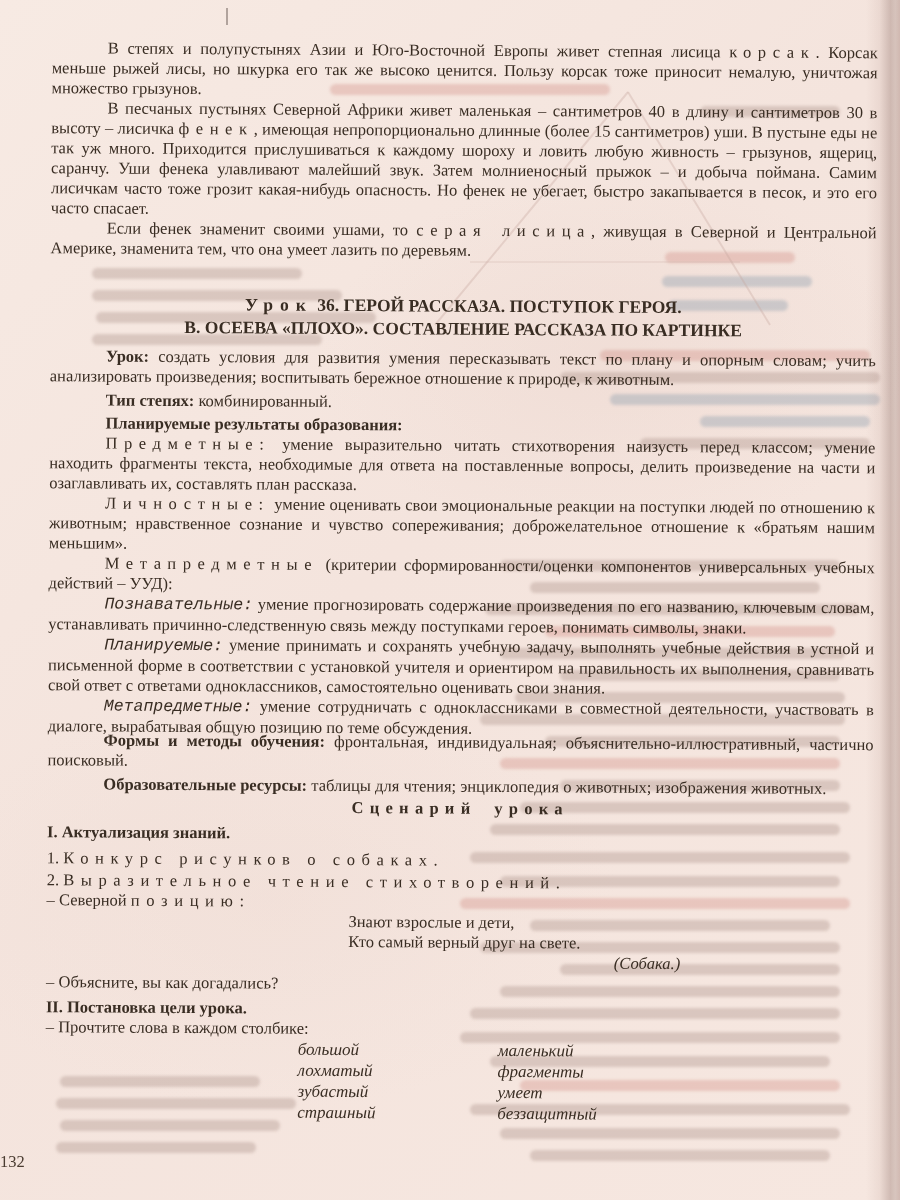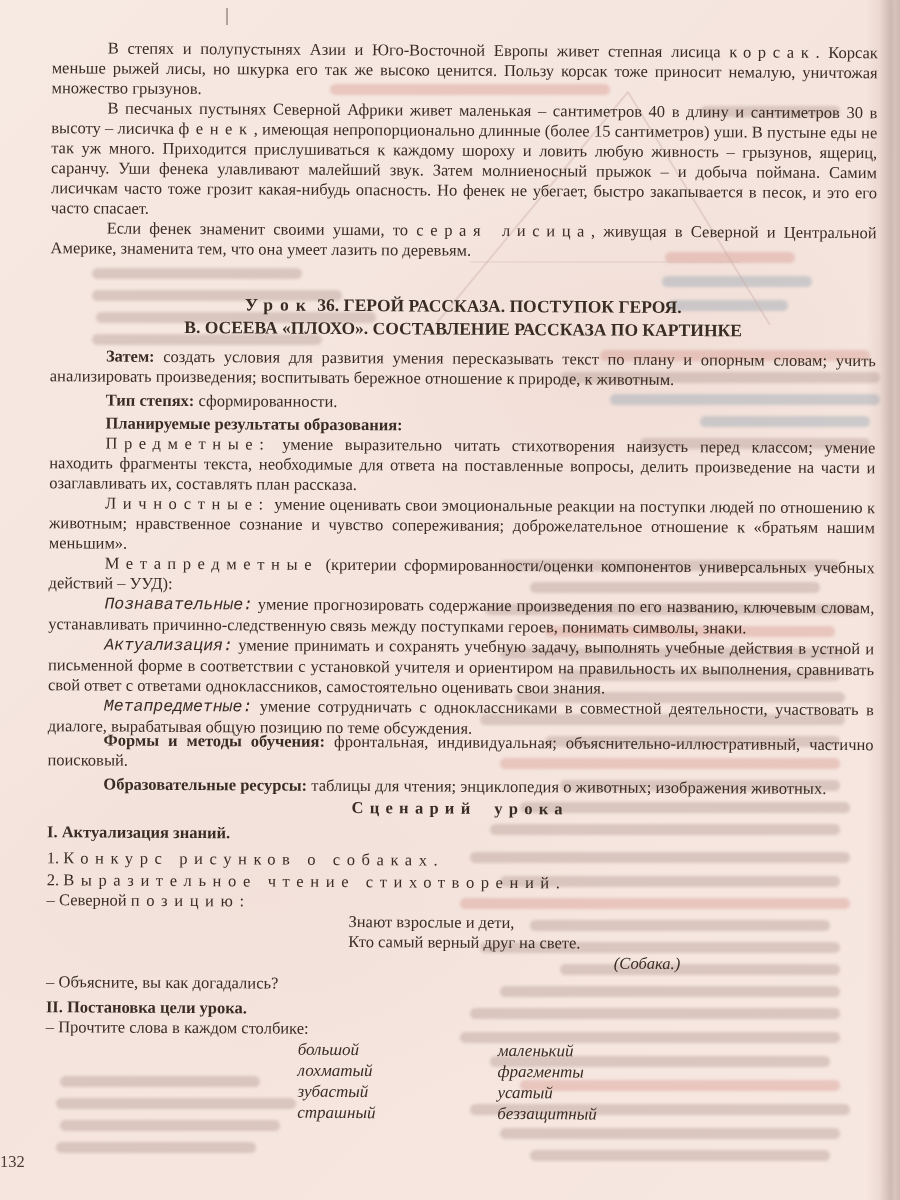--- a/index.html
+++ b/index.html
@@ -112,35 +112,35 @@
   <div class="content">
 
     <p class="indent"><span>В степях и полупустынях Азии и Юго-Восточной Европы живет степная лисица </span><span class="spaced">корсак</span><span>. Корсак меньше рыжей лисы, но шкурка его так же высоко ценится. Пользу корсак тоже приносит немалую, уничтожая множество грызунов.</span></p>
 
     <p class="indent"><span>В песчаных пустынях Северной Африки живет маленькая – сантиметров 40 в длину и сантиметров 30 в высоту – лисичка </span><span class="spaced">фенек</span><span>, имеющая непропорционально длинные (более 15 сантиметров) уши. В пустыне еды не так уж много. Приходится прислушиваться к каждому шороху и ловить любую живность – грызунов, ящериц, саранчу. Уши фенека улавливают малейший звук. Затем молниеносный прыжок – и добыча поймана. Самим лисичкам часто тоже грозит какая-нибудь опасность. Но фенек не убегает, быстро закапывается в песок, и это его часто спасает.</span></p>
 
     <p class="indent"><span>Если фенек знаменит своими ушами, то </span><span class="spaced">серая лисица</span><span>, живущая в Северной и Центральной Америке, знаменита тем, что она умеет лазить по деревьям.</span></p>
 
     <p class="lesson-heading"><span class="spaced">Урок</span><span> 36. ГЕРОЙ РАССКАЗА. ПОСТУПОК ГЕРОЯ.</span><br><span>В. ОСЕЕВА «ПЛОХО». СОСТАВЛЕНИЕ РАССКАЗА ПО КАРТИНКЕ</span></p>
 
-    <p class="indent goals-p"><span class="b">Затем:</span><span> создать условия для развития умения пересказывать текст по плану и опорным словам; учить анализировать произведения; воспитывать бережное отношение к природе, к животным.</span></p>
+    <p class="indent goals-p"><span class="b">Урок:</span><span> создать условия для развития умения пересказывать текст по плану и опорным словам; учить анализировать произведения; воспитывать бережное отношение к природе, к животным.</span></p>
 
-    <p class="indent type-p"><span class="b">Тип степях:</span><span> сформированности.</span></p>
+    <p class="indent type-p"><span class="b">Тип степях:</span><span> комбинированный.</span></p>
 
     <p class="indent planned-p"><span class="b">Планируемые результаты образования:</span></p>
 
     <p class="indent"><span class="spaced">Предметные:</span><span> умение выразительно читать стихотворения наизусть перед классом; умение находить фрагменты текста, необходимые для ответа на поставленные вопросы, делить произведение на части и озаглавливать их, составлять план рассказа.</span></p>
 
     <p class="indent"><span class="spaced">Личностные:</span><span> умение оценивать свои эмоциональные реакции на поступки людей по отношению к животным; нравственное сознание и чувство сопереживания; доброжелательное отношение к «братьям нашим меньшим».</span></p>
 
     <p class="indent"><span class="spaced">Метапредметные</span><span> (критерии сформированности/оценки компонентов универсальных учебных действий – УУД):</span></p>
 
     <p class="indent"><span class="i">Познавательные:</span><span> умение прогнозировать содержание произведения по его названию, ключевым словам, устанавливать причинно-следственную связь между поступками героев, понимать символы, знаки.</span></p>
 
-    <p class="indent"><span class="i">Актуализация:</span><span> умение принимать и сохранять учебную задачу, выполнять учебные действия в устной и письменной форме в соответствии с установкой учителя и ориентиром на правильность их выполнения, сравнивать свой ответ с ответами одноклассников, самостоятельно оценивать свои знания.</span></p>
+    <p class="indent"><span class="i">Планируемые:</span><span> умение принимать и сохранять учебную задачу, выполнять учебные действия в устной и письменной форме в соответствии с установкой учителя и ориентиром на правильность их выполнения, сравнивать свой ответ с ответами одноклассников, самостоятельно оценивать свои знания.</span></p>
 
     <p class="indent"><span class="i">Метапредметные:</span><span> умение сотрудничать с одноклассниками в совместной деятельности, участвовать в диалоге, вырабатывая общую позицию по теме обсуждения.</span></p>
 
     <p class="indent forms-p"><span class="b">Формы и методы обучения:</span><span> фронтальная, индивидуальная; объяснительно-иллюстративный, частично поисковый.</span></p>
 
     <p class="indent resources-p"><span class="b">Образовательные ресурсы:</span><span> таблицы для чтения; энциклопедия о животных; изображения животных.</span></p>
 
     <p class="scenario-h">Сценарий урока</p>
 
     <p class="stage-title">I. Актуализация знаний.</p>
@@ -166,21 +166,21 @@
     <div class="word-columns">
       <div class="col">
         <div>большой</div>
         <div>лохматый</div>
         <div>зубастый</div>
         <div>страшный</div>
       </div>
       <div class="col">
         <div>маленький</div>
         <div>фрагменты</div>
-        <div>усатый</div>
+        <div>умеет</div>
         <div>беззащитный</div>
       </div>
     </div>
 
   </div>
 
   <div class="page-number">132</div>
   <div class="edge-shadow"></div>
 </div>
 

